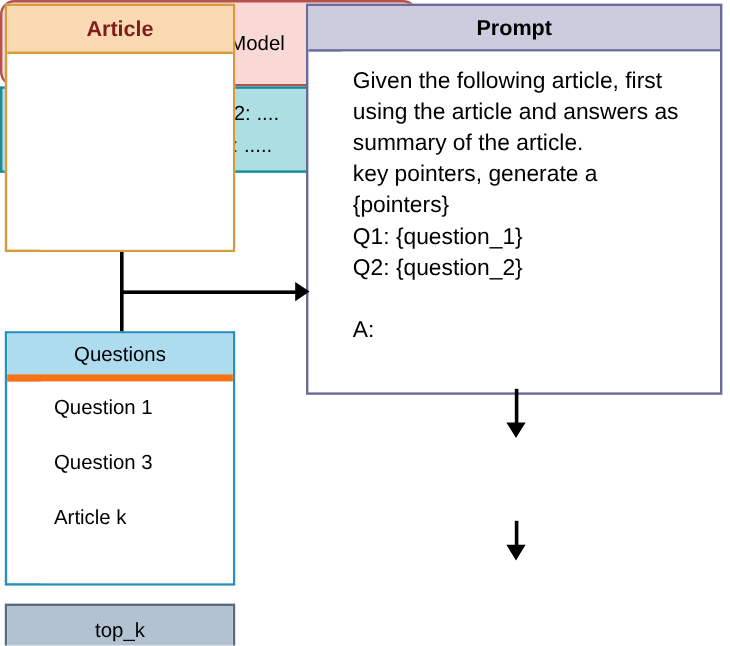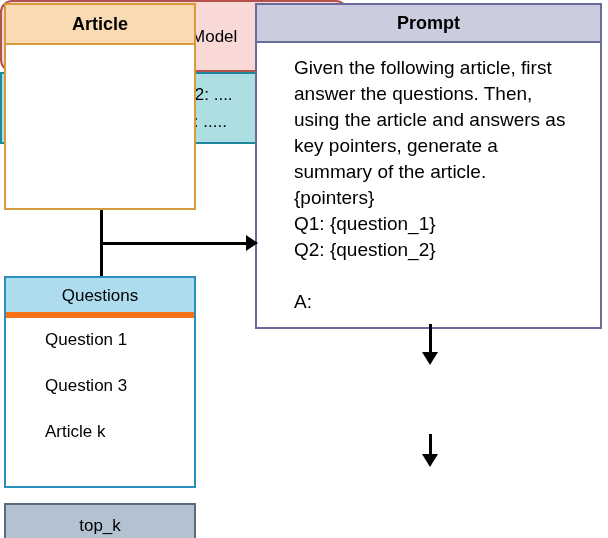--- a/index.html
+++ b/index.html
@@ -55,21 +55,21 @@
     width: 192px;
     height: 207px;
     border-color: #d79b3e;
   }
   #article-node .node-header {
     height: 40px;
     background: #f9dab2;
     border-bottom: 2px solid #d79b3e;
     font-weight: bold;
     font-size: 18px;
-    color: #000000;
+    color: #7f1d1d;
   }
   #article-node .node-body {
     height: 163px;
   }
 
   
   #questions-node {
     left: 4px;
     top: 276px;
     width: 192px;
@@ -258,24 +258,23 @@
   </div>
 
   <div class="node" id="topk-node">
     <div class="node-header">top_k</div>
   </div>
 
   <div class="node" id="prompt-node">
     <div class="node-header">Prompt</div>
     <div class="node-body">
       <div class="prompt-line">Given the following article, first</div>
-      <div class="prompt-line">answer the questions. Then,</div>
       <div class="prompt-line">using the article and answers as</div>
+      <div class="prompt-line">summary of the article.</div>
       <div class="prompt-line">key pointers, generate a</div>
-      <div class="prompt-line">summary of the article.</div>
       <div class="prompt-line">{pointers}</div>
       <div class="prompt-line">Q1: {question_1}</div>
       <div class="prompt-line">Q2: {question_2}</div>
       <div class="prompt-line blank"></div>
       <div class="prompt-line">A:</div>
     </div>
   </div>
 
   <div id="lm-node">
     <div id="lm-label">Language Model</div>

